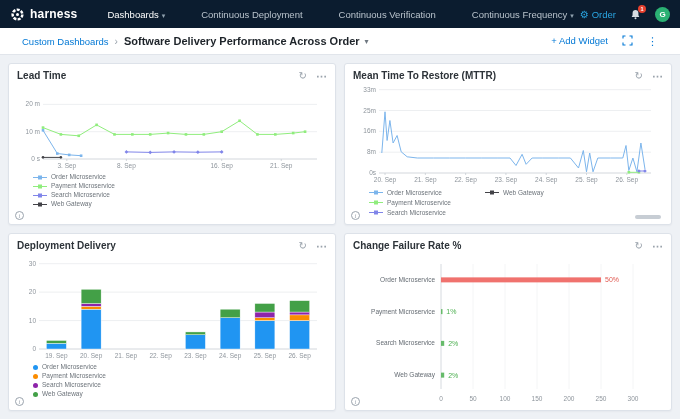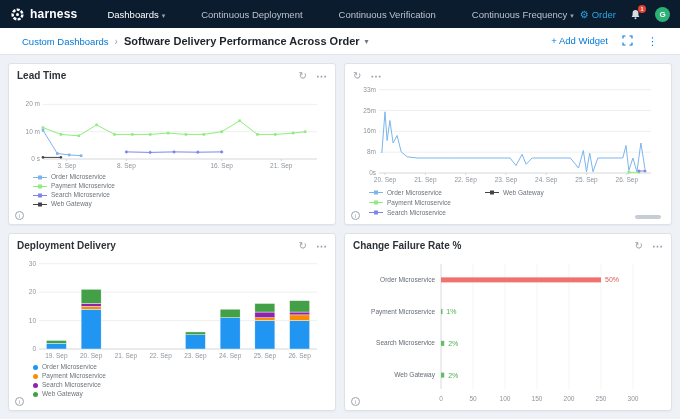--- a/index.html
+++ b/index.html
@@ -193,20 +193,21 @@
               <rect x="5" y="1.5" width="4" height="4" fill="#434348"></rect>
             </svg>
             <span>Web Gateway</span>
           </div>
         </div>
       <span class="info">i</span>
     </section>
 
     <section class="card">
       <div class="card-head">
+        <span class="card-title">Mean Time To Restore (MTTR)</span>
         <span class="card-actions">
           <span class="refresh">↻</span>
           <span class="ellipsis">⋯</span>
         </span>
       </div>
       <svg id="chart-1" class="chart" width="308" height="100">
           <line x1="26" x2="298" y1="89" y2="89" stroke="#c8cdd3" stroke-width="0.8"></line>
           <text x="23" y="91" text-anchor="end" class="tick">0s</text>
           <line x1="26" x2="298" y1="68.175" y2="68.175" stroke="#e9ebee" stroke-width="0.8"></line>
           <text x="23" y="70.175" text-anchor="end" class="tick">8m</text>

